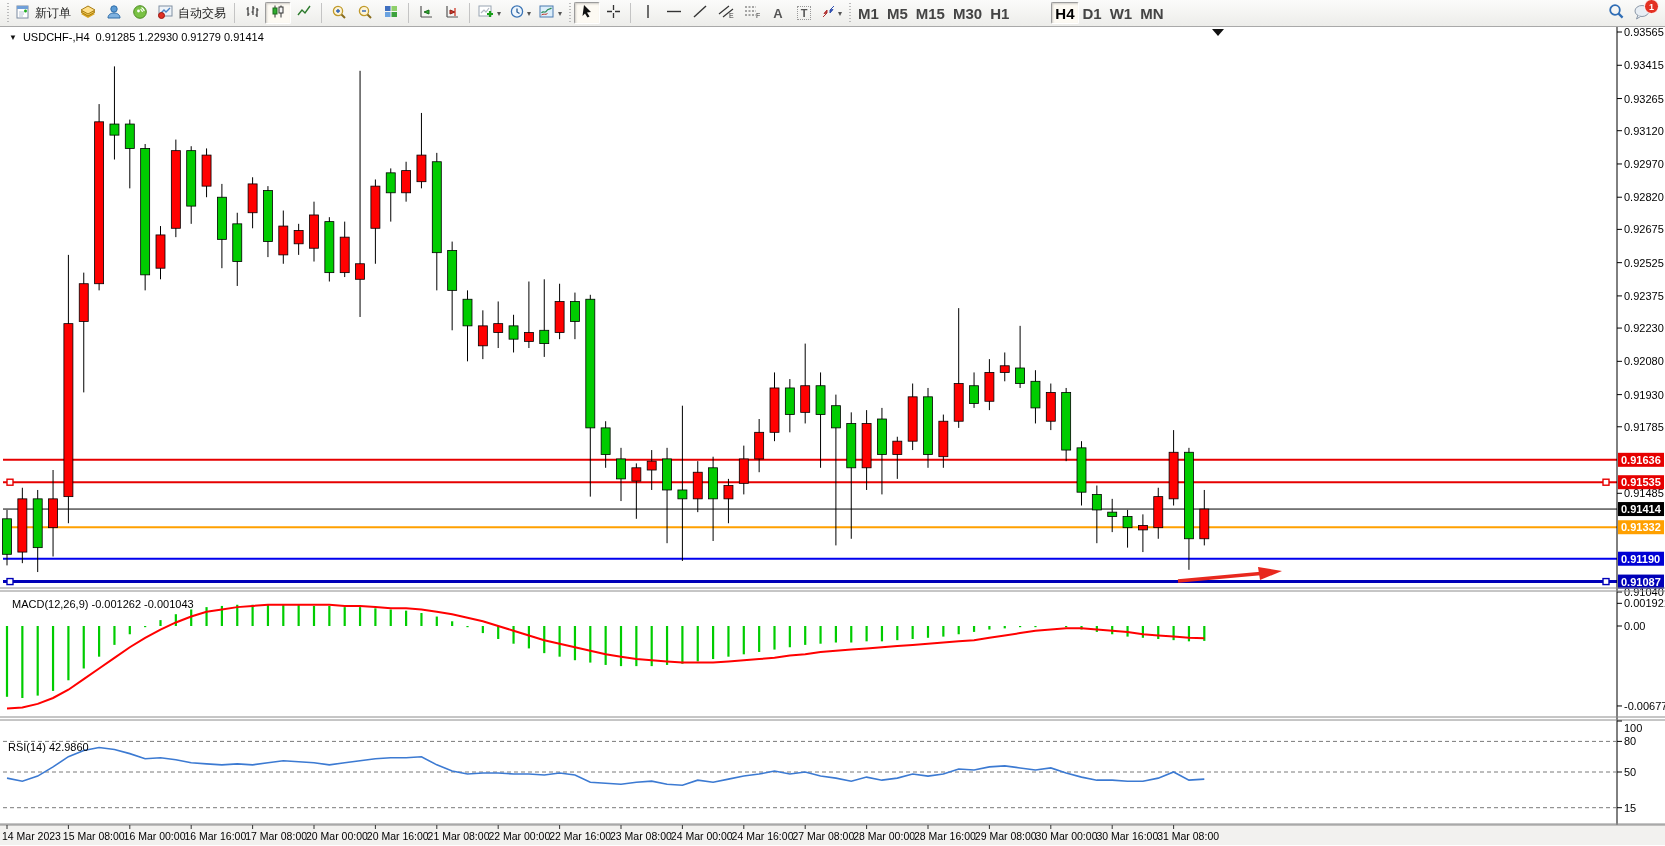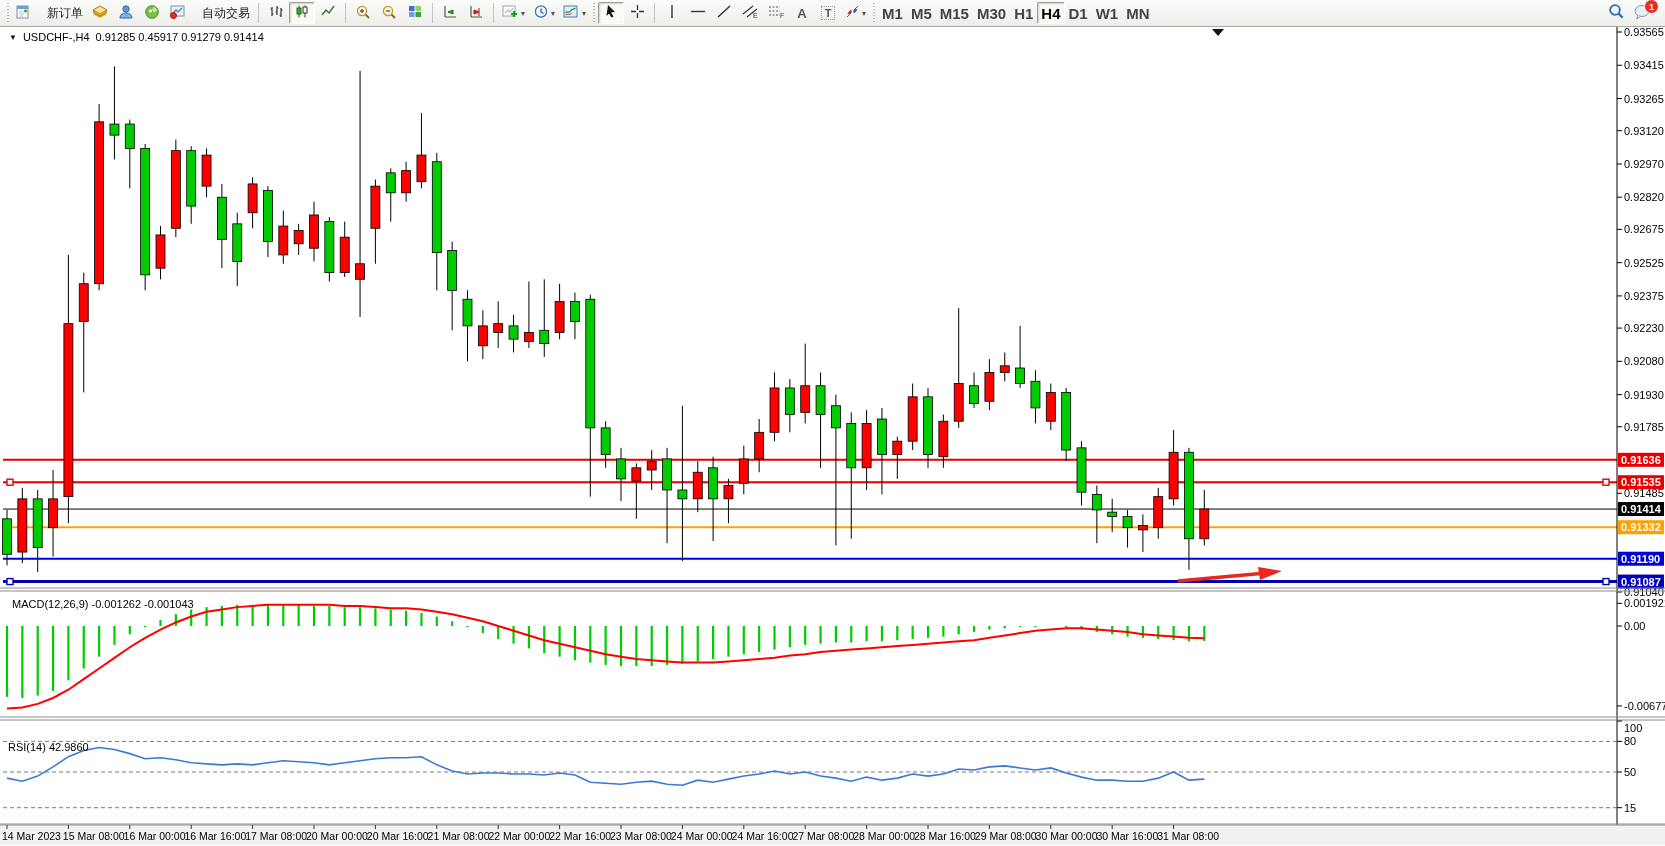--- a/index.html
+++ b/index.html
@@ -7,26 +7,26 @@
        font-family:"Liberation Sans","DejaVu Sans",sans-serif;position:relative;}
   
   .toolbar{position:absolute;top:0;left:0;width:1665px;height:27px;
      background:linear-gradient(#fbfbfa,#ededea);border-bottom:1px solid #a9a9a9;
      display:flex;align-items:center;padding:0 4px;box-sizing:border-box;}
   .tbtn{height:22px;min-width:26px;display:flex;align-items:center;justify-content:center;
      border:1px solid transparent;border-radius:2px;padding:0 3px;box-sizing:border-box;
      font-size:12px;color:#222;position:relative;flex:none;}
   .tbtn.checked{background:#fdfaf3;border-color:#9c9c9c #ffffff #ffffff #9c9c9c;
      box-shadow:inset 1px 1px 2px rgba(0,0,0,.18);}
-  .tbtn .lbl{margin-left:16px;white-space:nowrap;}
+  .tbtn .lbl{margin-left:4px;white-space:nowrap;}
   .tsep{width:1px;height:20px;background:#c4c4c4;margin:0 4px;flex:none;}
   .tgrip{width:4px;height:20px;margin:0 3px;flex:none;
      background:repeating-linear-gradient(#bbb 0 1px,transparent 1px 3px);width:2px;}
   .tf{font-size:15px;font-weight:700;color:#444;min-width:27px;}
-  .tf.checked{color:#000;}
+  .tf.checked{color:#000;margin-left:38px;}
   .drop{font-size:8px;color:#555;margin-left:2px;}
   .right-tools{margin-left:auto;display:flex;align-items:center;}
   .badge{position:absolute;top:-4px;right:-5px;width:13px;height:13px;border-radius:50%;
      background:#e33022;color:#fff;font-size:9px;font-weight:700;display:flex;
      align-items:center;justify-content:center;border:1px solid #fff;}
   
   .chart-window{position:absolute;top:27px;left:0;width:1665px;height:819px;
      background:#fff;border-left:2px solid #b9b6b0;border-right:1px solid #b9b6b0;
      border-bottom:1px solid #b9b6b0;box-sizing:border-box;}
   .overlay{position:absolute;color:#000;font-size:11px;white-space:pre;z-index:5;}
@@ -692,18 +692,18 @@
         <line x1="1112.2" y1="826" x2="1112.2" y2="830" stroke="#333"></line>
         <text x="1096.3999999999999" y="841" font-size="10.5" fill="#000">30 Mar 16:00</text>
         <line x1="1173.6" y1="826" x2="1173.6" y2="830" stroke="#333"></line>
         <text x="1157.2" y="841" font-size="10.5" fill="#000">31 Mar 08:00</text>
       </g>
     </svg>
 
   <div class="overlay" id="title-bar">
     <span class="tri">▼</span>
     <span style="font-weight:400;">USDCHF-,H4</span>
-    <span>0.91285 0.45917 0.91279 0.91414</span>
+    <span>0.91285 1.22930 0.91279 0.91414</span>
   </div>
 
   <div class="overlay" style="top:571px;left:10px;">MACD(12,26,9) -0.001262 -0.001043</div>
   <div class="overlay" style="top:714px;left:6px;">RSI(14) 42.9860</div>
 </div>
 
 </body></html>

